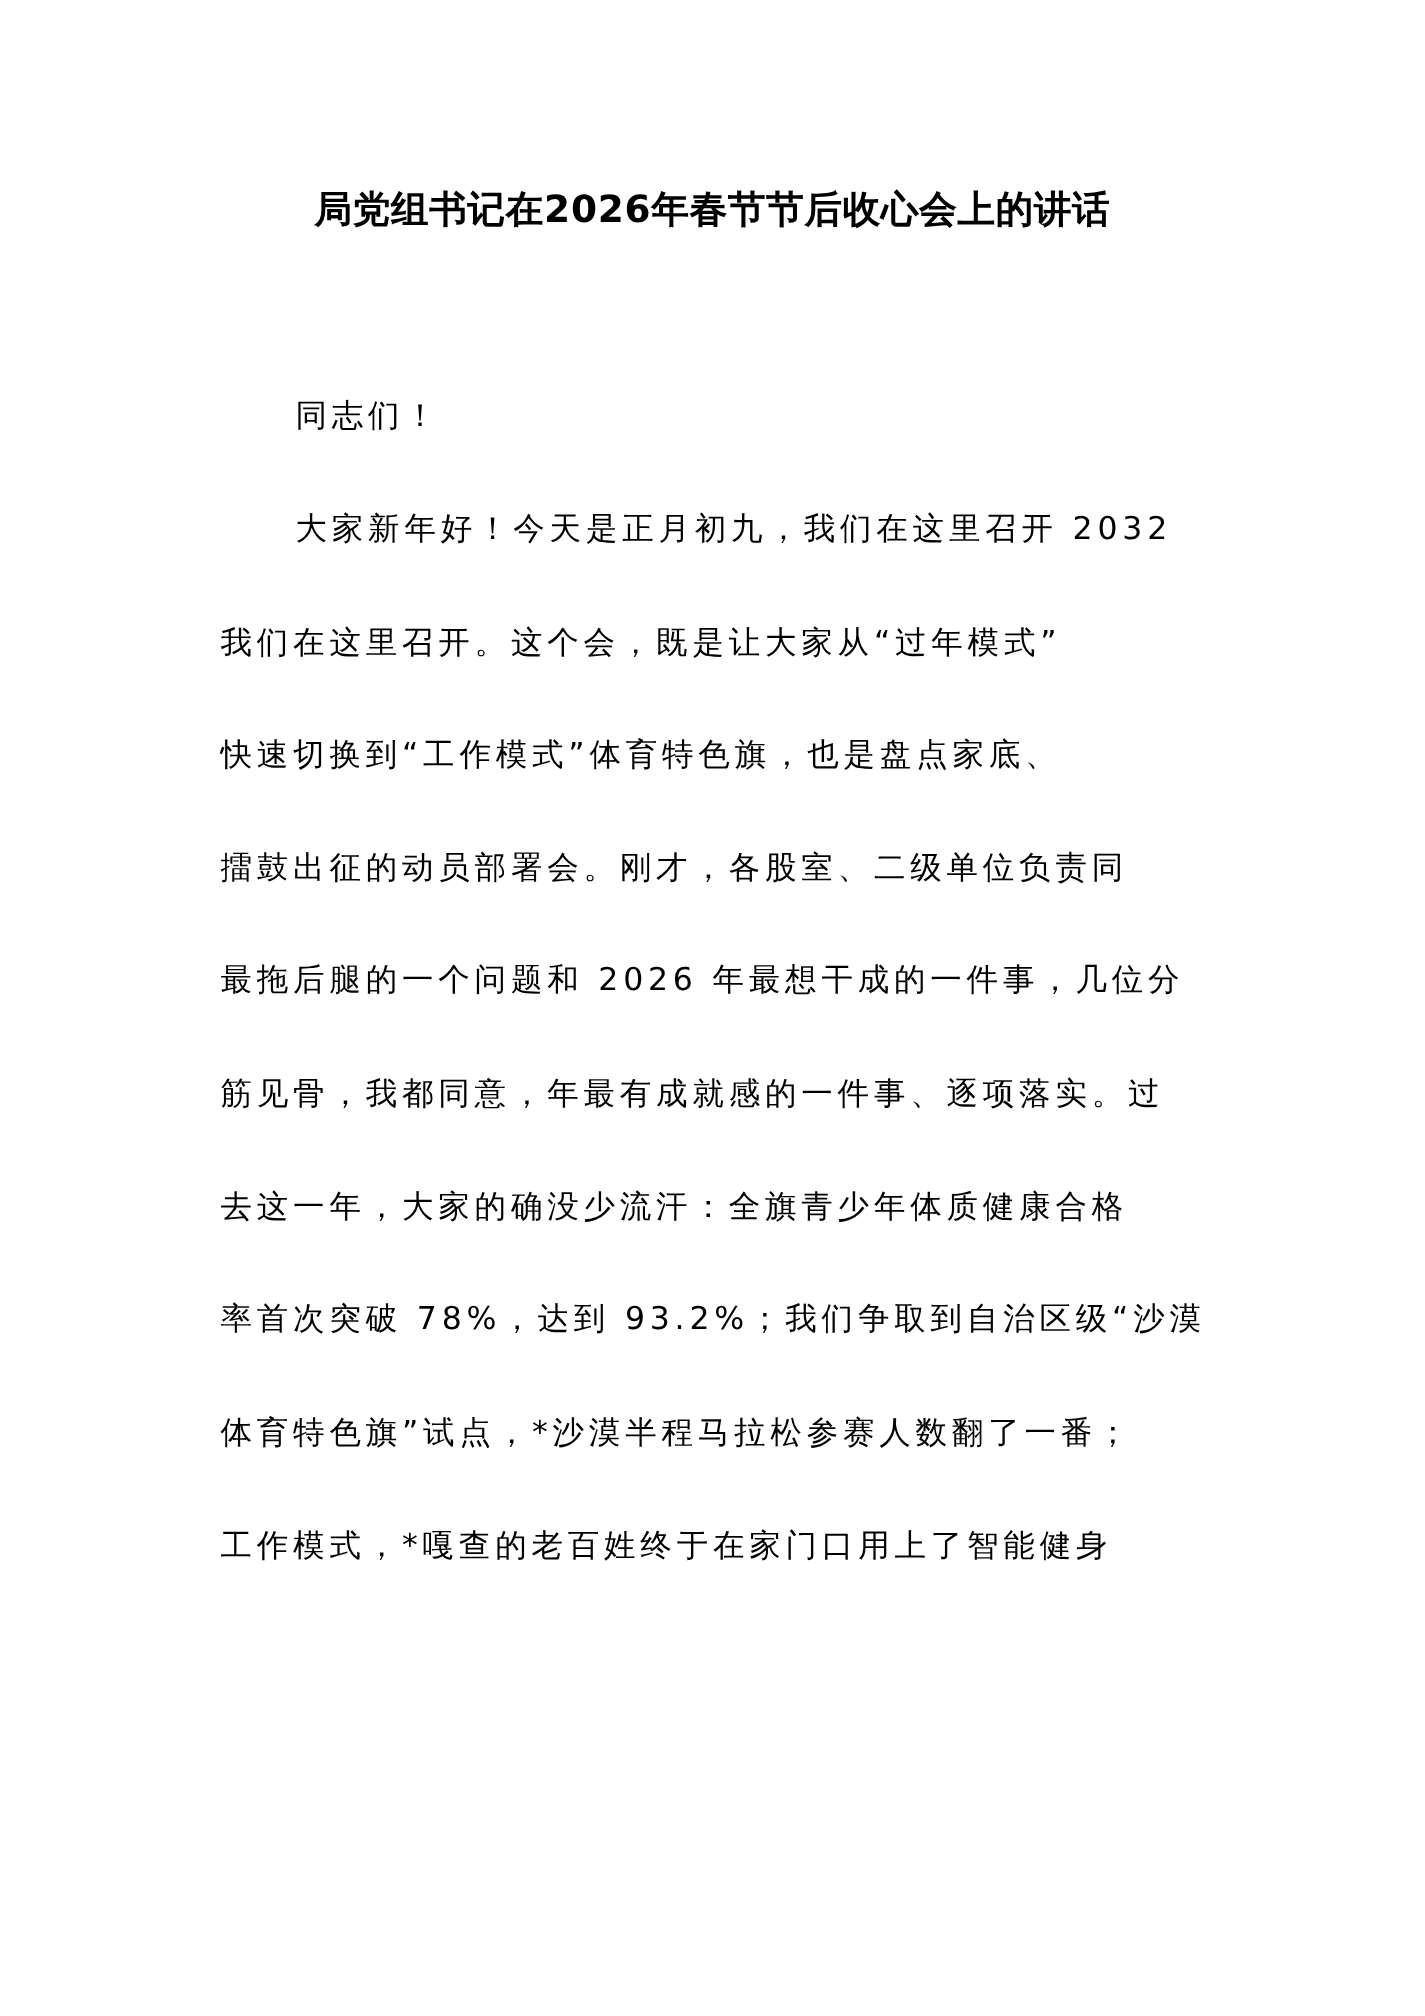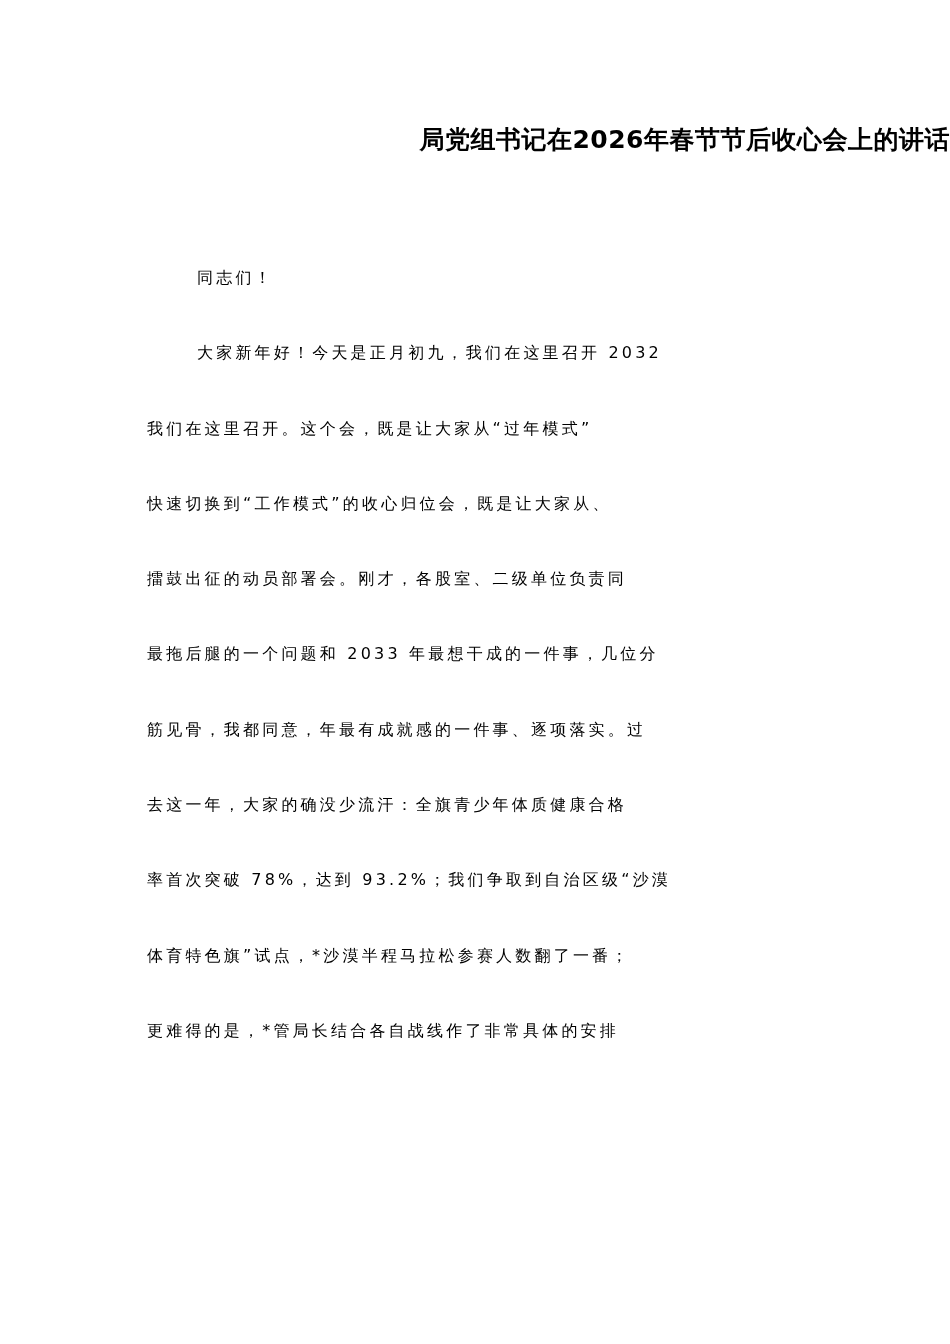--- a/index.html
+++ b/index.html
@@ -21,32 +21,32 @@
       top: 0;
       width: 950px;
       height: 1344px;
       background: #ffffff;
     }
     .title {
       position: absolute;
       left: 0;
       top: 122px;
       width: 950px;
-      text-align: right;
+      text-align: center;
       font-size: 25px;
       font-weight: bold;
       line-height: 36px;
       letter-spacing: 0.5px;
     }
     .body-text {
       position: absolute;
       left: 147px;
       top: 240px;
       width: 660px;
-      font-size: 16px;
+      font-size: 21px;
       line-height: 75.3px;
       letter-spacing: 3.2px;
       text-align: justify;
       text-align-last: left;
     }
     .line {
       display: block;
       white-space: nowrap;
       height: 75.3px;
     }
@@ -54,22 +54,22 @@
 </head>
 <body>
 
 <div class="page">
   <div class="title">局党组书记在2026年春节节后收心会上的讲话</div>
 
   <div class="body-text">
     <span class="line" style="padding-left:50px;">同志们！</span>
     <span class="line" style="padding-left:50px;">大家新年好！今天是正月初九，我们在这里召开 2032</span>
     <span class="line">我们在这里召开。这个会，既是让大家从“过年模式”</span>
-    <span class="line">快速切换到“工作模式”的收心归位会，既是让大家从、</span>
+    <span class="line">快速切换到“工作模式”体育特色旗，也是盘点家底、</span>
     <span class="line">擂鼓出征的动员部署会。刚才，各股室、二级单位负责同</span>
-    <span class="line">最拖后腿的一个问题和 2033 年最想干成的一件事，几位分</span>
+    <span class="line">最拖后腿的一个问题和 2026 年最想干成的一件事，几位分</span>
     <span class="line">筋见骨，我都同意，年最有成就感的一件事、逐项落实。过</span>
     <span class="line">去这一年，大家的确没少流汗：全旗青少年体质健康合格</span>
     <span class="line">率首次突破 78%，达到 93.2%；我们争取到自治区级“沙漠</span>
     <span class="line">体育特色旗”试点，*沙漠半程马拉松参赛人数翻了一番；</span>
-    <span class="line">更难得的是，*管局长结合各自战线作了非常具体的安排</span>
+    <span class="line">工作模式，*嘎查的老百姓终于在家门口用上了智能健身</span>
   </div>
 </div>
 
 </body></html>

